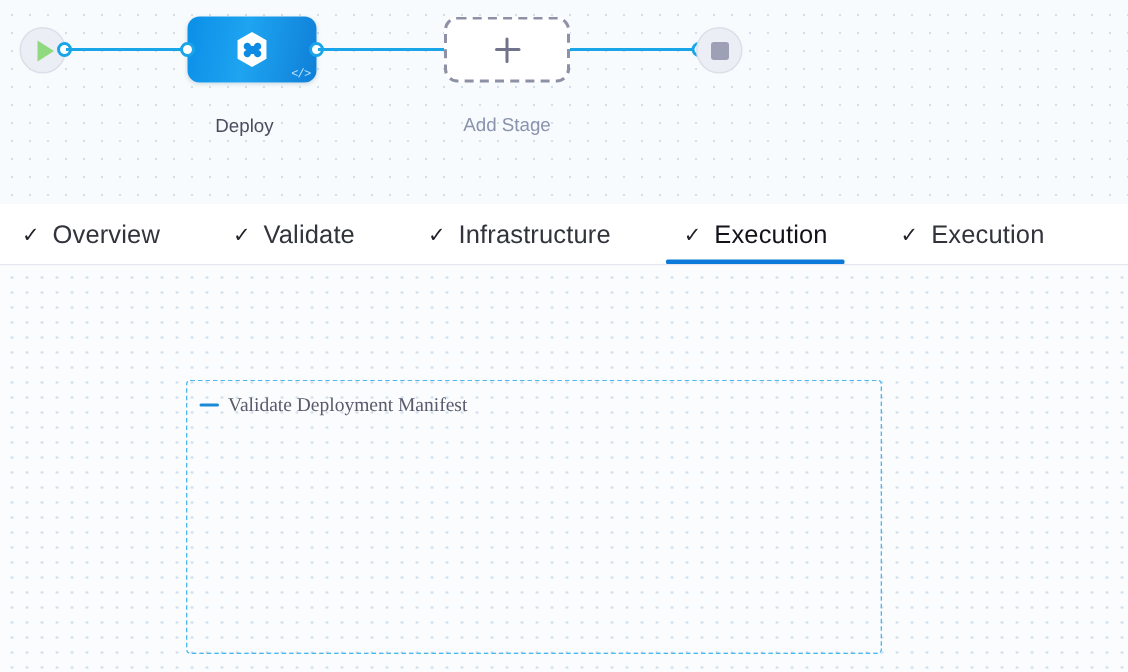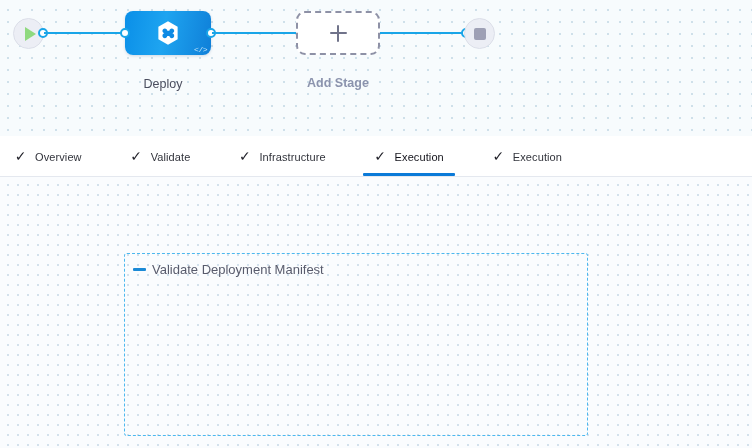--- a/index.html
+++ b/index.html
@@ -36,21 +36,21 @@
     cursor:pointer;
     box-sizing:border-box;
   }
   .tab:first-child{margin-left:14px;}
   .tab .tick{
     font-size:14px;line-height:1;color:#22222a;
     display:inline-block;width:13px;text-align:center;
     transform:translateY(-1px);
   }
   .tab .tlabel{
-    font-size:11px;color:#32343c;letter-spacing:0.1px;
+    font-size:17px;color:#32343c;letter-spacing:0.1px;
     white-space:nowrap;
   }
   .tab.active .tlabel{font-weight:normal;color:#12121a;}
   .tab.active:after{
     content:"";position:absolute;left:-11px;right:-11px;bottom:0;height:3px;
     background:#0b7ad8;border-radius:1px;
   }
 
   
   .exec-canvas{
@@ -125,21 +125,21 @@
   }
   .nlabel.muted{color:#8b93ad;}
 
   
   .groupbox{
     position:absolute;border:1.3px dashed #4cb8ef;border-radius:3px;
     background:rgba(255,255,255,0.0);
     box-sizing:border-box;
   }
   .grouphdr{
-    position:absolute;display:flex;align-items:center;gap:6px;
+    position:absolute;display:flex;align-items:center;gap:6px;font-family:Liberation Serif, serif;
   }
   .collapse-bar{
     width:13px;height:2.4px;background:#1b8ad6;border-radius:1px;
     display:inline-block;
   }
   .grouptitle{
     font-size:13px;color:#585b6c;white-space:nowrap;
   }
 </style>
 </head>
@@ -165,21 +165,21 @@
     </div>
     <div class="port" style="left:120px;top:28px;"></div>
     <div class="port" style="left:206px;top:28px;"></div>
     <div class="nlabel" style="left:113px;top:76px;width:100px;">Deploy</div>
 
     <div class="link" style="left:212px;top:32px;width:86px;"></div>
 
     <div class="addnode" style="left:296px;top:11px;width:84px;height:44px;">
       <span class="plus"></span>
     </div>
-    <div class="nlabel muted" style="left:288px;top:75px;width:100px;font-weight:bold;">Add Stage</div>
+    <div class="nlabel muted" style="left:288px;top:75px;width:100px;">Add Stage</div>
 
     <div class="link" style="left:380px;top:32px;width:85px;"></div>
     <div class="port" style="left:461px;top:28px;"></div>
     <div class="term" style="left:464px;top:18px;">
       <div class="stop-sq"></div>
     </div>
   </div>
 
   <div class="tabbar">
     <div class="tab">

